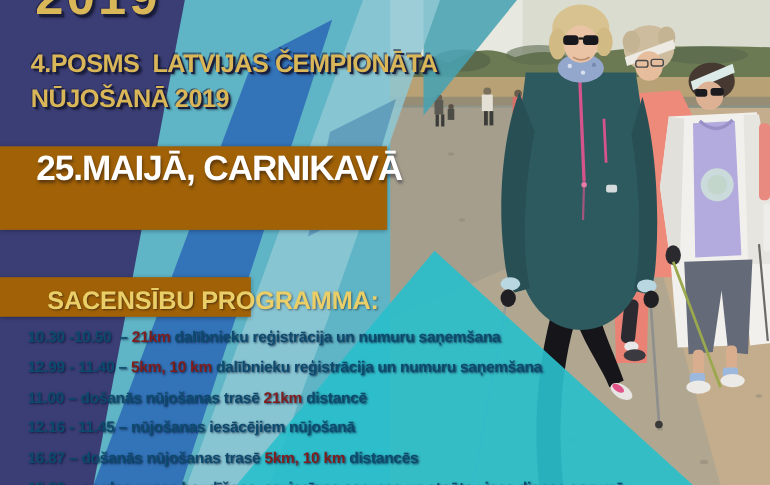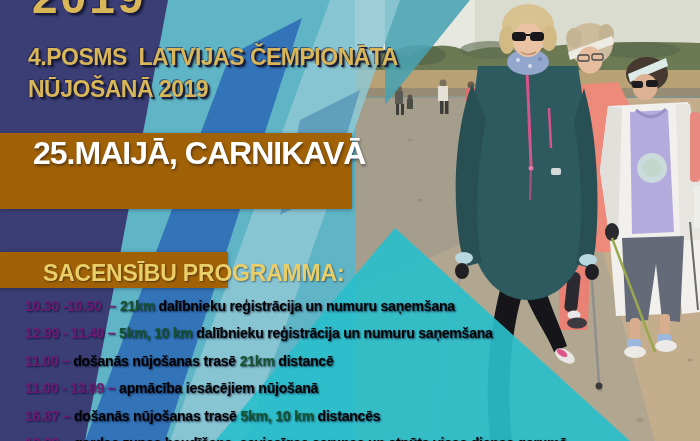--- a/index.html
+++ b/index.html
@@ -23,23 +23,23 @@
   .date-line{position:absolute;left:33px;top:2px;font-size:32px;font-weight:bold;color:#ffffff;
     letter-spacing:-1px;white-space:pre;text-shadow:1px 2px 3px rgba(0,0,25,.45);}
   .venue-line{position:absolute;left:34px;top:45px;font-size:13.5px;font-weight:bold;color:#ffffff;
     letter-spacing:0;white-space:pre;text-shadow:1px 1px 2px rgba(0,0,25,.45);}
   .banner-program{left:0;top:252px;width:228px;height:36px;}
   .program-heading{position:absolute;left:28px;top:8px;font-size:23px;font-weight:bold;color:#eace67;
     letter-spacing:-0.2px;white-space:pre;text-shadow:1px 1px 2px rgba(0,0,25,.5);margin-left:15px;}
   .rows{left:25px;top:293px;width:660px;}
   .prog-row{height:27.4px;line-height:27.4px;font-size:14px;font-weight:bold;letter-spacing:-0.2px;
     white-space:pre;text-shadow:1px 1px 2px rgba(8,18,50,.8);}
-  .seg-time{color:#701a75;}
-  .seg-gold{color:#14532d;}
-  .seg-plain{color:#000000;text-align:center;}
+  .seg-time{color:#0c4a6e;}
+  .seg-gold{color:#7f1d1d;}
+  .seg-plain{color:#0c4a6e;text-align:center;}
 </style>
 </head>
 <body>
 
 <div class="poster">
 
   <svg class="bg-svg" viewBox="0 0 700 441">
 
     <g>
 
@@ -188,18 +188,18 @@
   </div>
 
   <div class="abs banner banner-program">
     <div class="program-heading">SACENSĪBU PROGRAMMA:</div>
   </div>
 
   <div class="abs rows">
       <div class="prog-row"><span class="seg-time">10.30 -10.50  –</span><span class="seg-gold"> 21km</span><span class="seg-plain"> dalībnieku reģistrācija un numuru saņemšana</span></div>
       <div class="prog-row"><span class="seg-time">12.99 - 11.40 –</span><span class="seg-gold"> 5km, 10 km</span><span class="seg-plain"> dalībnieku reģistrācija un numuru saņemšana</span></div>
       <div class="prog-row"><span class="seg-time">11.00 –</span><span class="seg-plain"> došanās nūjošanas trasē</span><span class="seg-gold"> 21km</span><span class="seg-plain"> distancē</span></div>
-      <div class="prog-row"><span class="seg-time">11.00 - 13.99 –</span><span class="seg-plain"> apmācība iesācējiem nūjošanā</span></div>
+      <div class="prog-row"><span class="seg-time">12.16 - 11.45 –</span><span class="seg-plain"> nūjošanas iesācējiem nūjošanā</span></div>
       <div class="prog-row"><span class="seg-time">16.87 –</span><span class="seg-plain"> došanās nūjošanas trasē</span><span class="seg-gold"> 5km, 10 km</span><span class="seg-plain"> distancēs</span></div>
       <div class="prog-row"><span class="seg-time">13.30 –</span><span class="seg-plain"> gardas zupas baudīšana, saviesīgas sarunas un atpūta visas dienas garumā</span></div>
     </div>
 
 </div>
 
 </body></html>

